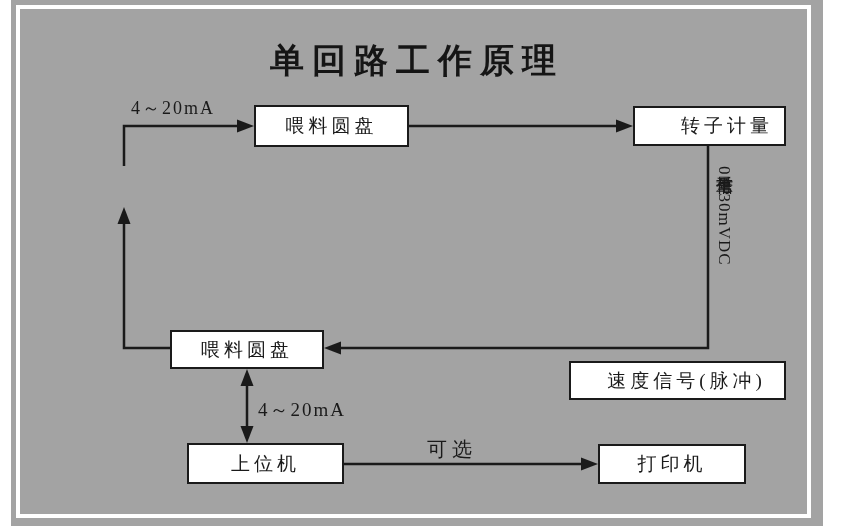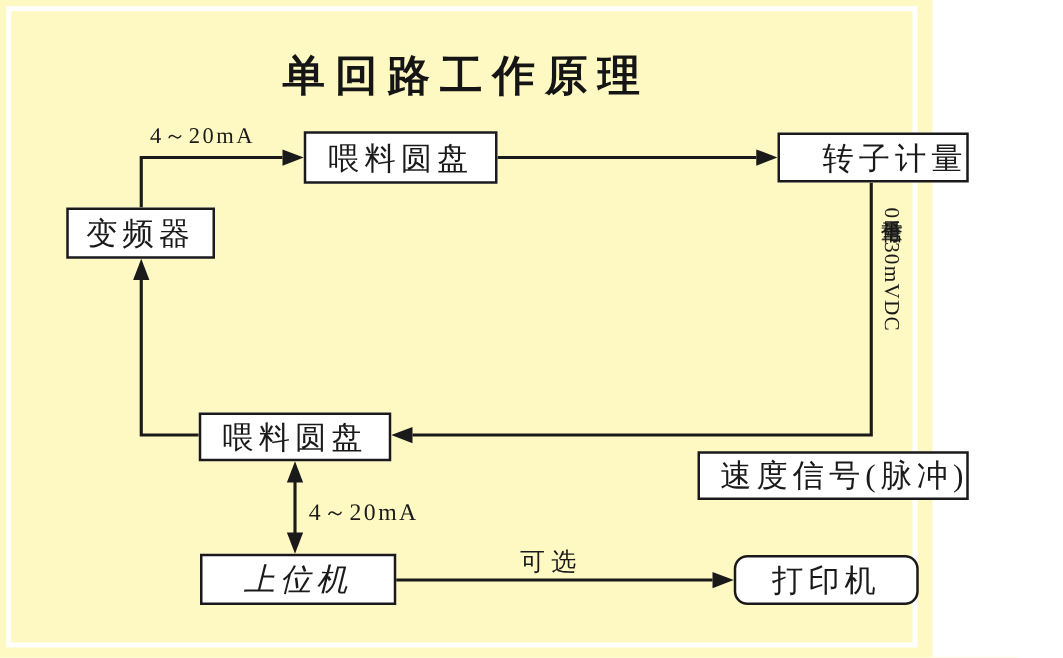--- a/index.html
+++ b/index.html
@@ -5,23 +5,24 @@
   html, body {
     margin: 0;
     padding: 0;
     width: 850px;
     height: 526px;
     overflow: hidden;
     font-family: "Liberation Serif", "DejaVu Serif", serif;
   }
   .stage {
     position: relative;
-    width: 746px;
+    width: 812px;
     height: 526px;
-    background: #fef9c3;
+    background: #a3a3a3;
+    margin-left: 11px;
   }
   .frame {
     position: absolute;
     left: 5px;
     top: 5px;
     right: 12px;
     bottom: 8px;
     border: 4px solid #ffffff;
     pointer-events: none;
   }
@@ -38,21 +39,21 @@
     color: #151515;
   }
   .node {
     position: absolute;
     box-sizing: border-box;
     background: #ffffff;
     border: 2px solid #1a1a1a;
     display: flex;
     align-items: center;
     justify-content: center;
-    font-size: 25px;
+    font-size: 19px;
     letter-spacing: 4px;
     color: #1a1a1a;
     white-space: nowrap;
   }
   .edge-label {
     position: absolute;
     font-size: 18px;
     letter-spacing: 2px;
     color: #1a1a1a;
     white-space: nowrap;
@@ -83,22 +84,22 @@
   svg.wires polygon {
     fill: #1a1a1a;
     stroke: none;
   }
   
   .n-feeding   { left: 243px; top: 105px; width: 155px; height: 42px; }
   .n-rotor     { left: 622px; top: 106px; width: 153px; height: 40px; padding-left: 35px; }
   .n-inverter  { left:  53px; top: 166px; width: 119px; height: 41px; }
   .n-display   { left: 159px; top: 330px; width: 154px; height: 39px; }
   .n-speed     { left: 558px; top: 361px; width: 217px; height: 39px; padding-left: 18px; }
-  .n-host      { left: 160px; top: 443px; width: 157px; height: 41px; font-style: italic; }
-  .n-printer   { left: 587px; top: 444px; width: 148px; height: 40px; border-radius: 11px; }
+  .n-host      { left: 176px; top: 443px; width: 157px; height: 41px; }
+  .n-printer   { left: 587px; top: 444px; width: 148px; height: 40px; }
   
   .l-top420    { left: 120px; top:  96px; }
   .l-rs485     { left: 126px; top: 397px; font-size: 19px; }
   .l-mid420    { left: 247px; top: 397px; font-size: 19px; }
   .l-optional  { left: 416px; top: 436px; font-size: 20px; letter-spacing: 5px; }
 </style>
 </head>
 <body>
 
 <div class="stage">
@@ -136,21 +137,20 @@
     </g>
 
     <g>
       <line x1="315" y1="464" x2="570" y2="464"></line>
       <polygon points="587,464 570,457.5 570,470.5"></polygon>
     </g>
   </svg>
 
   <div class="node n-feeding">喂料圆盘</div>
   <div class="node n-rotor">转子计量</div>
-  <div class="node n-inverter">变频器</div>
   <div class="node n-display">喂料圆盘</div>
   <div class="node n-speed">速度信号(脉冲)</div>
   <div class="node n-host">上位机</div>
   <div class="node n-printer">打印机</div>
 
   <div class="edge-label l-top420">4～20mA</div>
   <div class="v-label">重量信号0～30mVDC</div>
   <div class="edge-label l-mid420">4～20mA</div>
   <div class="edge-label l-optional">可选</div>
 

